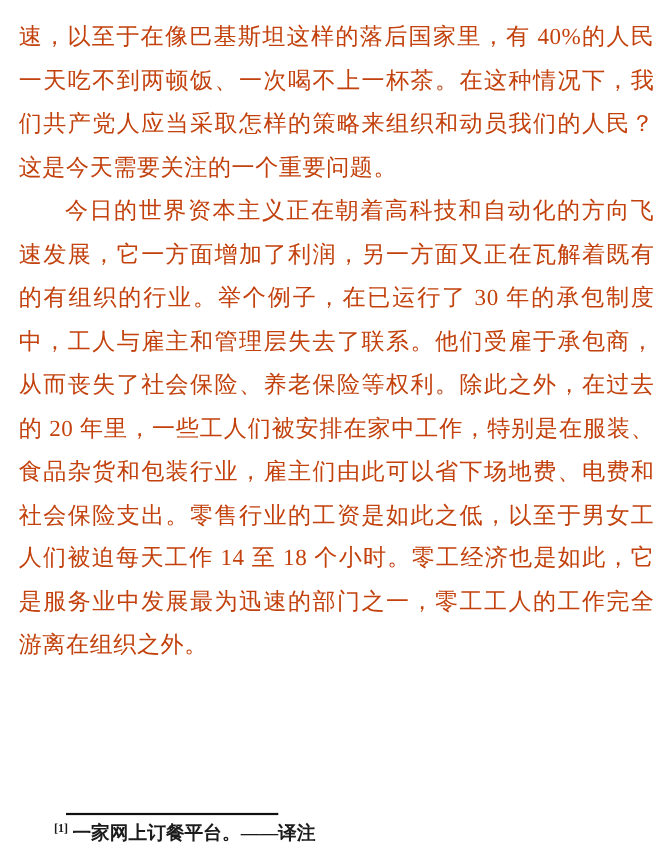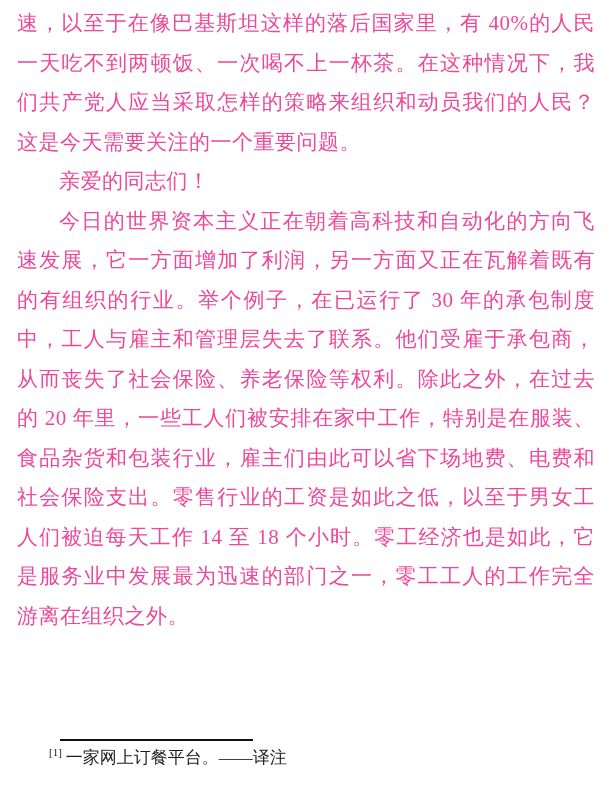--- a/index.html
+++ b/index.html
@@ -15,27 +15,27 @@
     overflow: hidden;
   }
   .page {
     position: absolute;
     inset: 0;
     background: #ffffff;
   }
   .body-text {
     position: absolute;
     left: 17px;
-    top: 4px;
+    top: 14px;
     width: 578px;
     font-size: 21px;
     line-height: 39.5px;
     text-align: justify;
     letter-spacing: 0.5px;
-    color: #ec4899;
+    color: #c2410c;
   }
   p.para {
     margin: 0;
     padding: 0;
   }
   p.para.indent {
     text-indent: 2em;
   }
   sup.ref {
     font-size: 11px;
@@ -53,37 +53,37 @@
   }
   .footnote {
     position: absolute;
     left: 49px;
     top: 746px;
     width: 540px;
     margin: 0;
     font-size: 17px;
     line-height: 24px;
     color: #1b1b1b;
+    font-weight: bold;
   }
   .footnote sup.fn-marker {
     font-size: 11px;
     line-height: 0;
     vertical-align: super;
     margin-right: 4px;
   }
 </style>
 </head>
 <body>
 
 <div class="page">
 
   <div class="body-text">
     <p class="para">速，以至于在像巴基斯坦这样的落后国家里，有 40%的人民一天吃不到两顿饭、一次喝不上一杯茶。在这种情况下，我们共产党人应当采取怎样的策略来组织和动员我们的人民？这是今天需要关注的一个重要问题。</p>
 
-    <p class="para indent">亲爱的同志们！</p>
 
     <p class="para indent">今日的世界资本主义正在朝着高科技和自动化的方向飞速发展，它一方面增加了利润，另一方面又正在瓦解着既有的有组织的行业。举个例子，在已运行了 30 年的承包制度中，工人与雇主和管理层失去了联系。他们受雇于承包商，从而丧失了社会保险、养老保险等权利。除此之外，在过去的 20 年里，一些工人们被安排在家中工作，特别是在服装、食品杂货和包装行业，雇主们由此可以省下场地费、电费和社会保险支出。零售行业的工资是如此之低，以至于男女工人们被迫每天工作 14 至 18 个小时。零工经济也是如此，它是服务业中发展最为迅速的部门之一，零工工人的工作完全游离在组织之外。</p>
 
   </div>
 
   <div class="footnote-rule"></div>
 
   <p class="footnote"><sup class="fn-marker">[1]</sup><span>一家网上订餐平台。——译注</span></p>
 
 </div>

